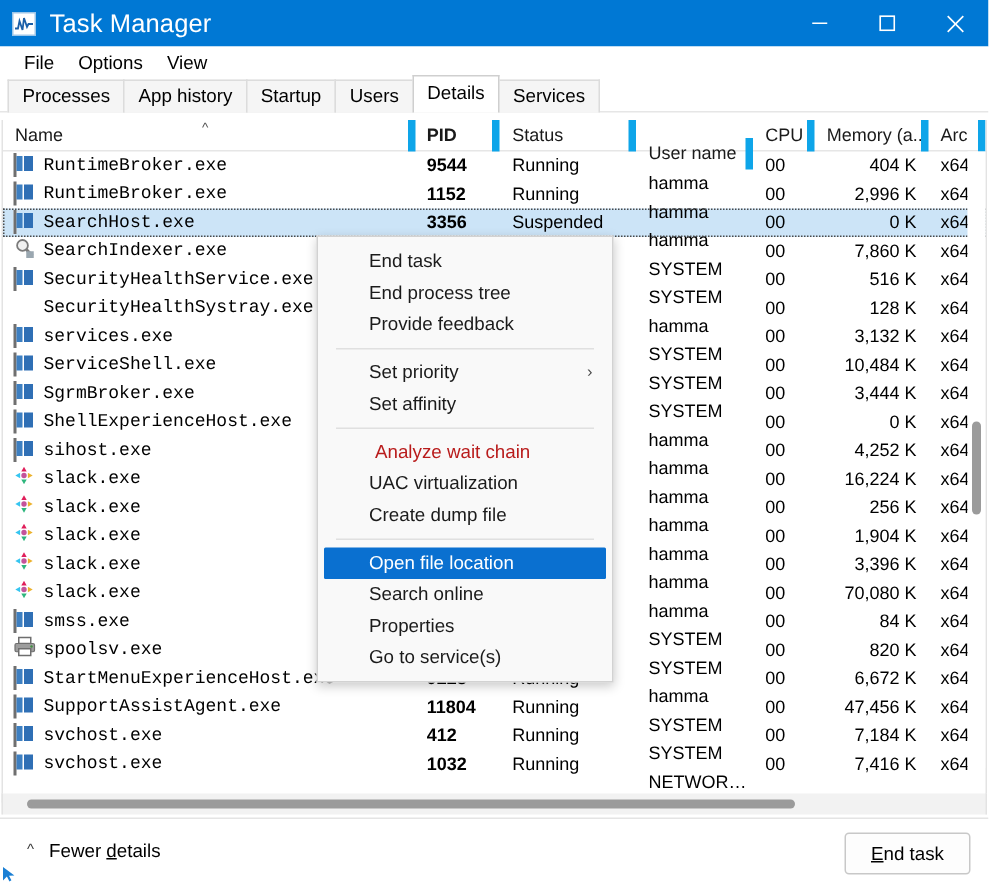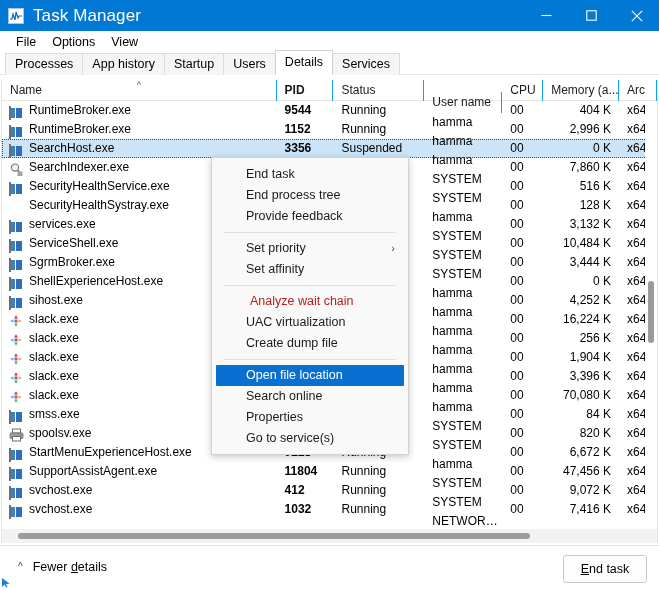--- a/index.html
+++ b/index.html
@@ -160,21 +160,21 @@
     box-sizing: border-box;
   }
   .hcell {
     position: relative;
     font-size: 12px;
     color: #1a1a1a;
     height: 21px;
     line-height: 21px;
     padding-left: 8px;
     box-sizing: border-box;
-    border-right: 1px solid #0ea5e9;
+    border-right: 5px solid #0ea5e9;
     white-space: nowrap;
     overflow: hidden;
     cursor: default;
   }
   .sortcaret {
     position: absolute;
     left: 50%;
     top: 0px;
     transform: translateX(-50%);
     font-size: 9px;
@@ -206,22 +206,23 @@
     line-height: 19px;
     padding-left: 8px;
     box-sizing: border-box;
     overflow: hidden;
     white-space: nowrap;
     text-overflow: ellipsis;
   }
   .cell.num { text-align: right; padding-right: 8px; padding-left: 4px; }
   .cell.name {
     display: flex;
-    align-items: flex-end;
+    align-items: flex-start;
     padding-left: 7px;
+    font-family: Liberation Mono, monospace;
   }
   .cell.name .label { margin-left: 5px; }
 
   
   .c-name  { width: 275px; }
   .c-pid   { width: 57px; font-weight: bold; }
   .c-status{ width: 91px; }
   .c-user  { width: 78px; margin-top: 24px; }
   .c-cpu   { width: 41px; }
   .c-mem   { width: 76px; }
@@ -757,21 +758,21 @@
         </div>
         <div class="row">
           <div class="cell c-name name">
             <span class="pic"><span class="ico-win"></span></span>
             <span class="label">svchost.exe</span>
           </div>
           <div class="cell c-pid">412</div>
           <div class="cell c-status">Running</div>
           <div class="cell c-user">SYSTEM</div>
           <div class="cell c-cpu">00</div>
-          <div class="cell c-mem num">9,072 K</div>
+          <div class="cell c-mem num">7,184 K</div>
           <div class="cell c-arch">x64</div>
         </div>
         <div class="row">
           <div class="cell c-name name">
             <span class="pic"><span class="ico-win"></span></span>
             <span class="label">svchost.exe</span>
           </div>
           <div class="cell c-pid">1032</div>
           <div class="cell c-status">Running</div>
           <div class="cell c-user">NETWORK...</div>

